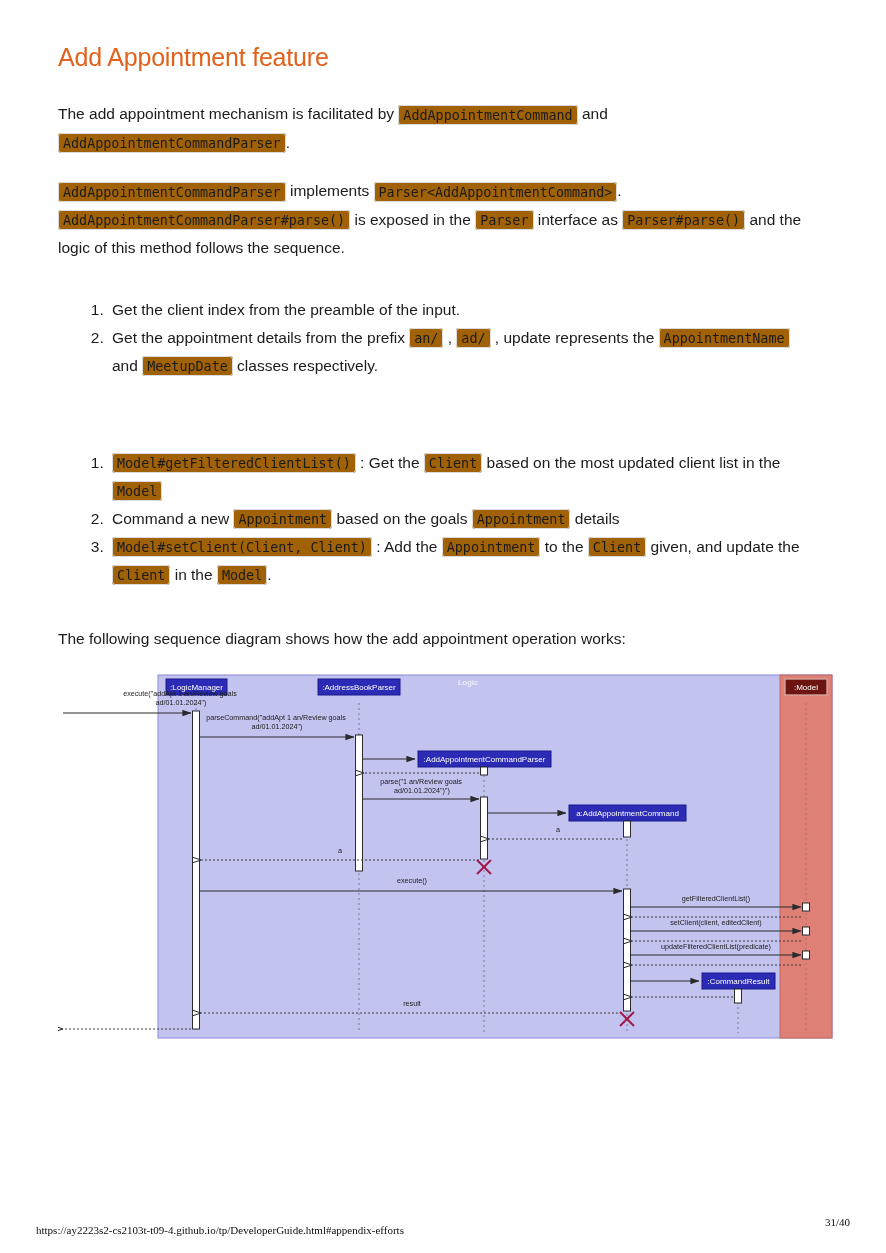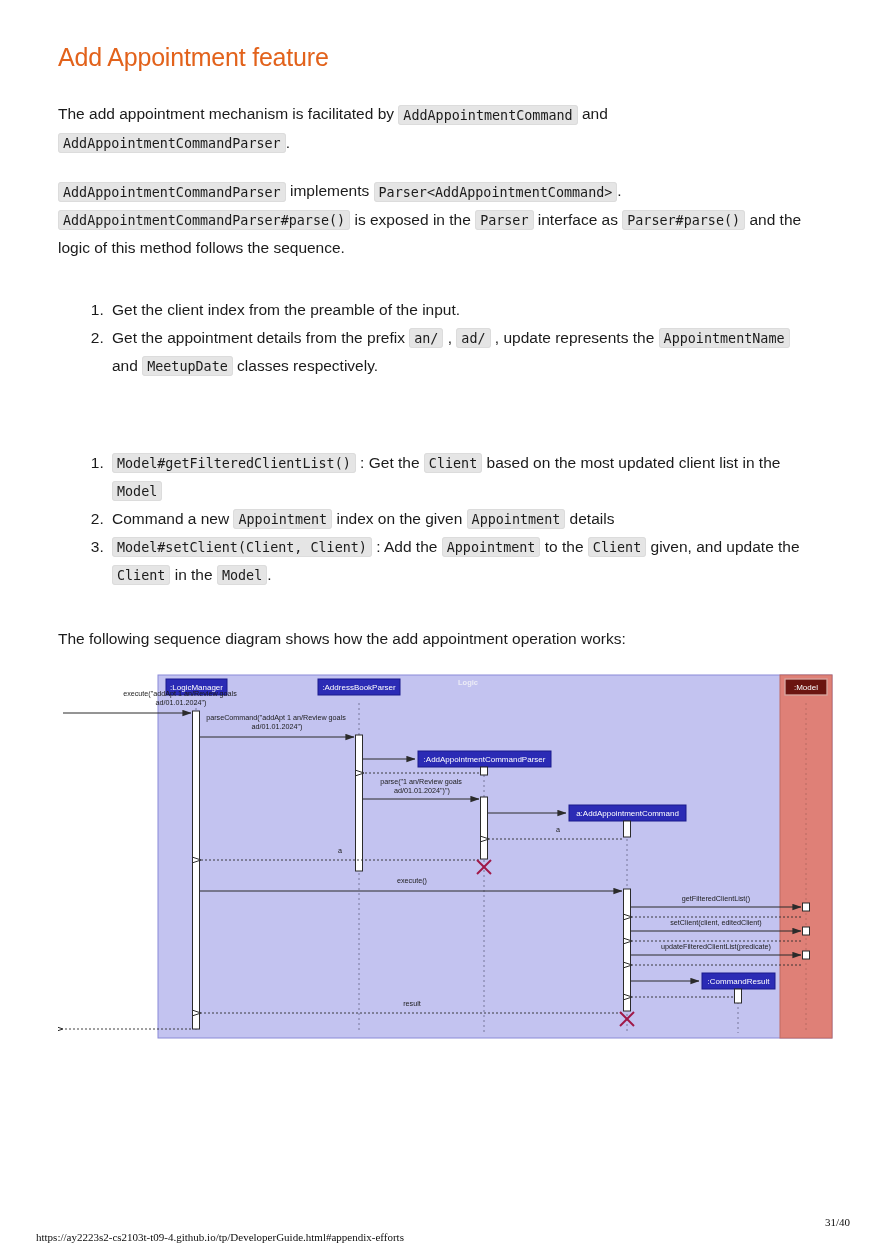--- a/index.html
+++ b/index.html
@@ -17,21 +17,21 @@
   .print-header {
     position:absolute; top:20px; left:0; width:886px; height:16px;
     font-family:"Liberation Serif", serif; font-size:11.5px; color:#0d0d0d;
   }
   .print-header .ph-date { position:absolute; left:36px; top:0; white-space:nowrap; }
   .print-header .ph-title { position:absolute; left:0; top:0; width:886px; text-align:center; }
   .print-footer {
     position:absolute; top:1216px; left:0; width:886px; height:16px;
     font-family:"Liberation Serif", serif; font-size:11px; color:#0d0d0d;
   }
-  .print-footer .pf-url { position:absolute; left:36px; top:15px; white-space:nowrap; }
+  .print-footer .pf-url { position:absolute; left:36px; top:8px; white-space:nowrap; }
   .print-footer .pf-page { position:absolute; right:36px; top:0; white-space:nowrap; }
 
   
   .content { position:absolute; left:58px; top:40px; width:770px; }
 
   h1.doc-title {
     margin:0 0 0 0;
     font-size:25px; font-weight:400; line-height:34px;
     color:#e2621b; letter-spacing:-0.2px;
     font-family:"Liberation Sans", sans-serif;
@@ -41,21 +41,21 @@
     margin:0; font-size:15.5px; line-height:28.5px; color:#1b1b1b;
   }
   .sp-26 { height:26px; }
   .sp-20 { height:20px; }
   .sp-17 { height:17px; }
   .sp-14 { height:14px; }
 
   code.c {
     font-family:"DejaVu Sans Mono", monospace;
     font-size:13.4px;
-    background:#e5e5e5;
+    background:#a16207;
     border:1px solid #dcdcdc;
     border-radius:3px;
     padding:1.5px 4px;
     color:#1b1b1b;
     white-space:nowrap;
     line-height:normal;
   }
 
   ol.steps {
     margin:16px; padding:0 0 0 34px;
@@ -92,21 +92,21 @@
       <li><span>Get the appointment details from the prefix </span><code class="c">an/</code><span> , </span><code class="c">ad/</code><span> , update represents the </span><code class="c">AppointmentName</code><span> and </span><code class="c">MeetupDate</code><span> classes respectively.</span></li>
     </ol>
 
     <div class="sp-20"></div>
 
 
     <div class="sp-17"></div>
 
     <ol class="steps">
       <li><code class="c">Model#getFilteredClientList()</code><span> : Get the </span><code class="c">Client</code><span> based on the most updated client list in the </span><code class="c">Model</code></li>
-      <li><span>Command a new </span><code class="c">Appointment</code><span> index on the given </span><code class="c">Appointment</code><span> details</span></li>
+      <li><span>Command a new </span><code class="c">Appointment</code><span> based on the goals </span><code class="c">Appointment</code><span> details</span></li>
       <li><code class="c">Model#setClient(Client, Client)</code><span> : Add the </span><code class="c">Appointment</code><span> to the </span><code class="c">Client</code><span> given, and update the </span><code class="c">Client</code><span> in the </span><code class="c">Model</code><span>.</span></li>
     </ol>
 
     <div class="sp-20"></div>
 
     <p class="para">The following sequence diagram shows how the add appointment operation works:</p>
 
     <div class="sp-14"></div>
 
     <div class="diagram-wrap">

